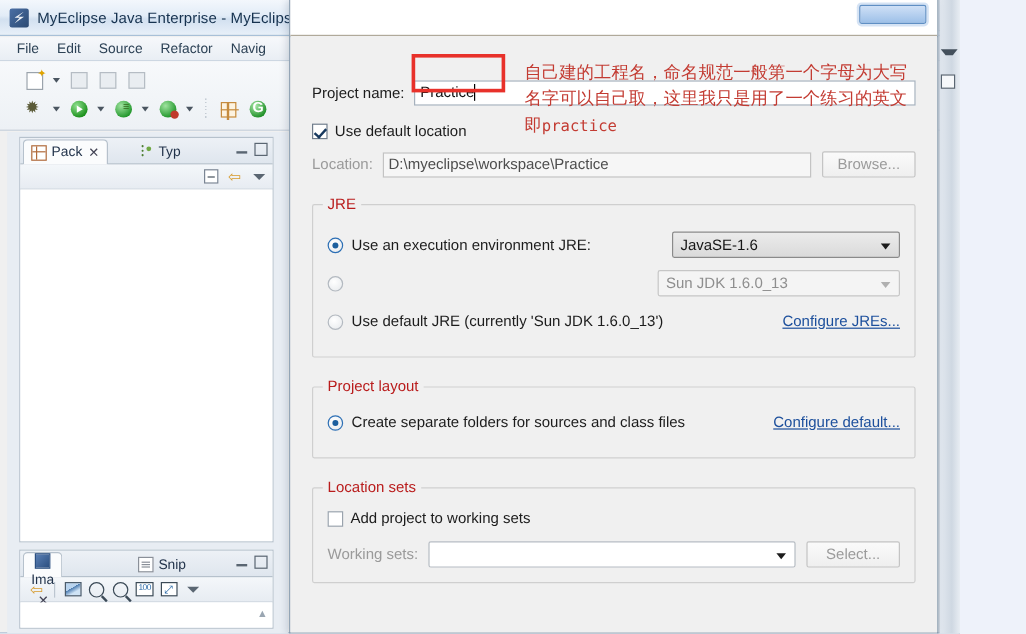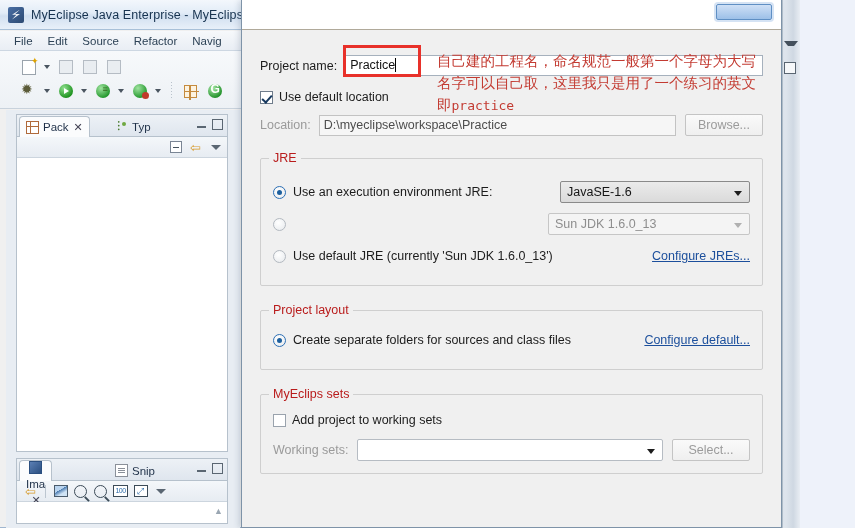--- a/index.html
+++ b/index.html
@@ -211,21 +211,21 @@
   #ghost-1 { left: 88px; }
   #ghost-2 { left: 212px; }
   #dialog-top-button {
     position: absolute; right: 9px; top: 4px; width: 56px; height: 16px;
     background: linear-gradient(to bottom,#cfe0f6,#9dc0e8);
     border: 1px solid #5f8fc4; border-radius: 2px;
     box-shadow: 0 0 0 2px rgba(190,212,238,.65);
   }
   #dialog-body {
     position: absolute; left: 0; top: 31px; width: 539px; height: 496px;
-    background: #f0f0f0; padding: 4px 18px;
+    background: #f0f0f0; padding: 16px 18px;
   }
 
   .field-row { display: flex; align-items: center; margin-top: 20px; }
   .field-label { font-size: 12.5px; color: #1c1c1c; white-space: nowrap; margin-right: 8px; }
   .field-label.disabled { color: #9a9a9a; }
   .text-input {
     flex: 1; height: 21px; background: #fff; border: 1px solid #a6b1bd;
     padding: 0 4px; font-size: 12.5px; color: #111; line-height: 19px;
     position: relative; white-space: nowrap; overflow: hidden;
   }
@@ -525,21 +525,21 @@
 
         <div class="radio-row">
           <span class="radio selected"></span>
           <span class="radio-label">Create separate folders for sources and class files</span>
           <span class="spacer"></span>
           <span class="link">Configure default...</span>
         </div>
       </div>
 
       <div class="group" style="margin-top:24px;">
-        <span class="group-title">MyEclips sets</span>
+        <span class="group-title">Location sets</span>
 
         <div class="check-row" style="margin-top:6px;">
           <span class="checkbox unchecked"></span>
           <span class="check-label">Add project to working sets</span>
         </div>
 
         <div class="field-row" style="margin-top:12px;">
           <span class="field-label disabled">Working sets:</span>
           <div class="combo empty" style="flex:1;">
             <span></span>

